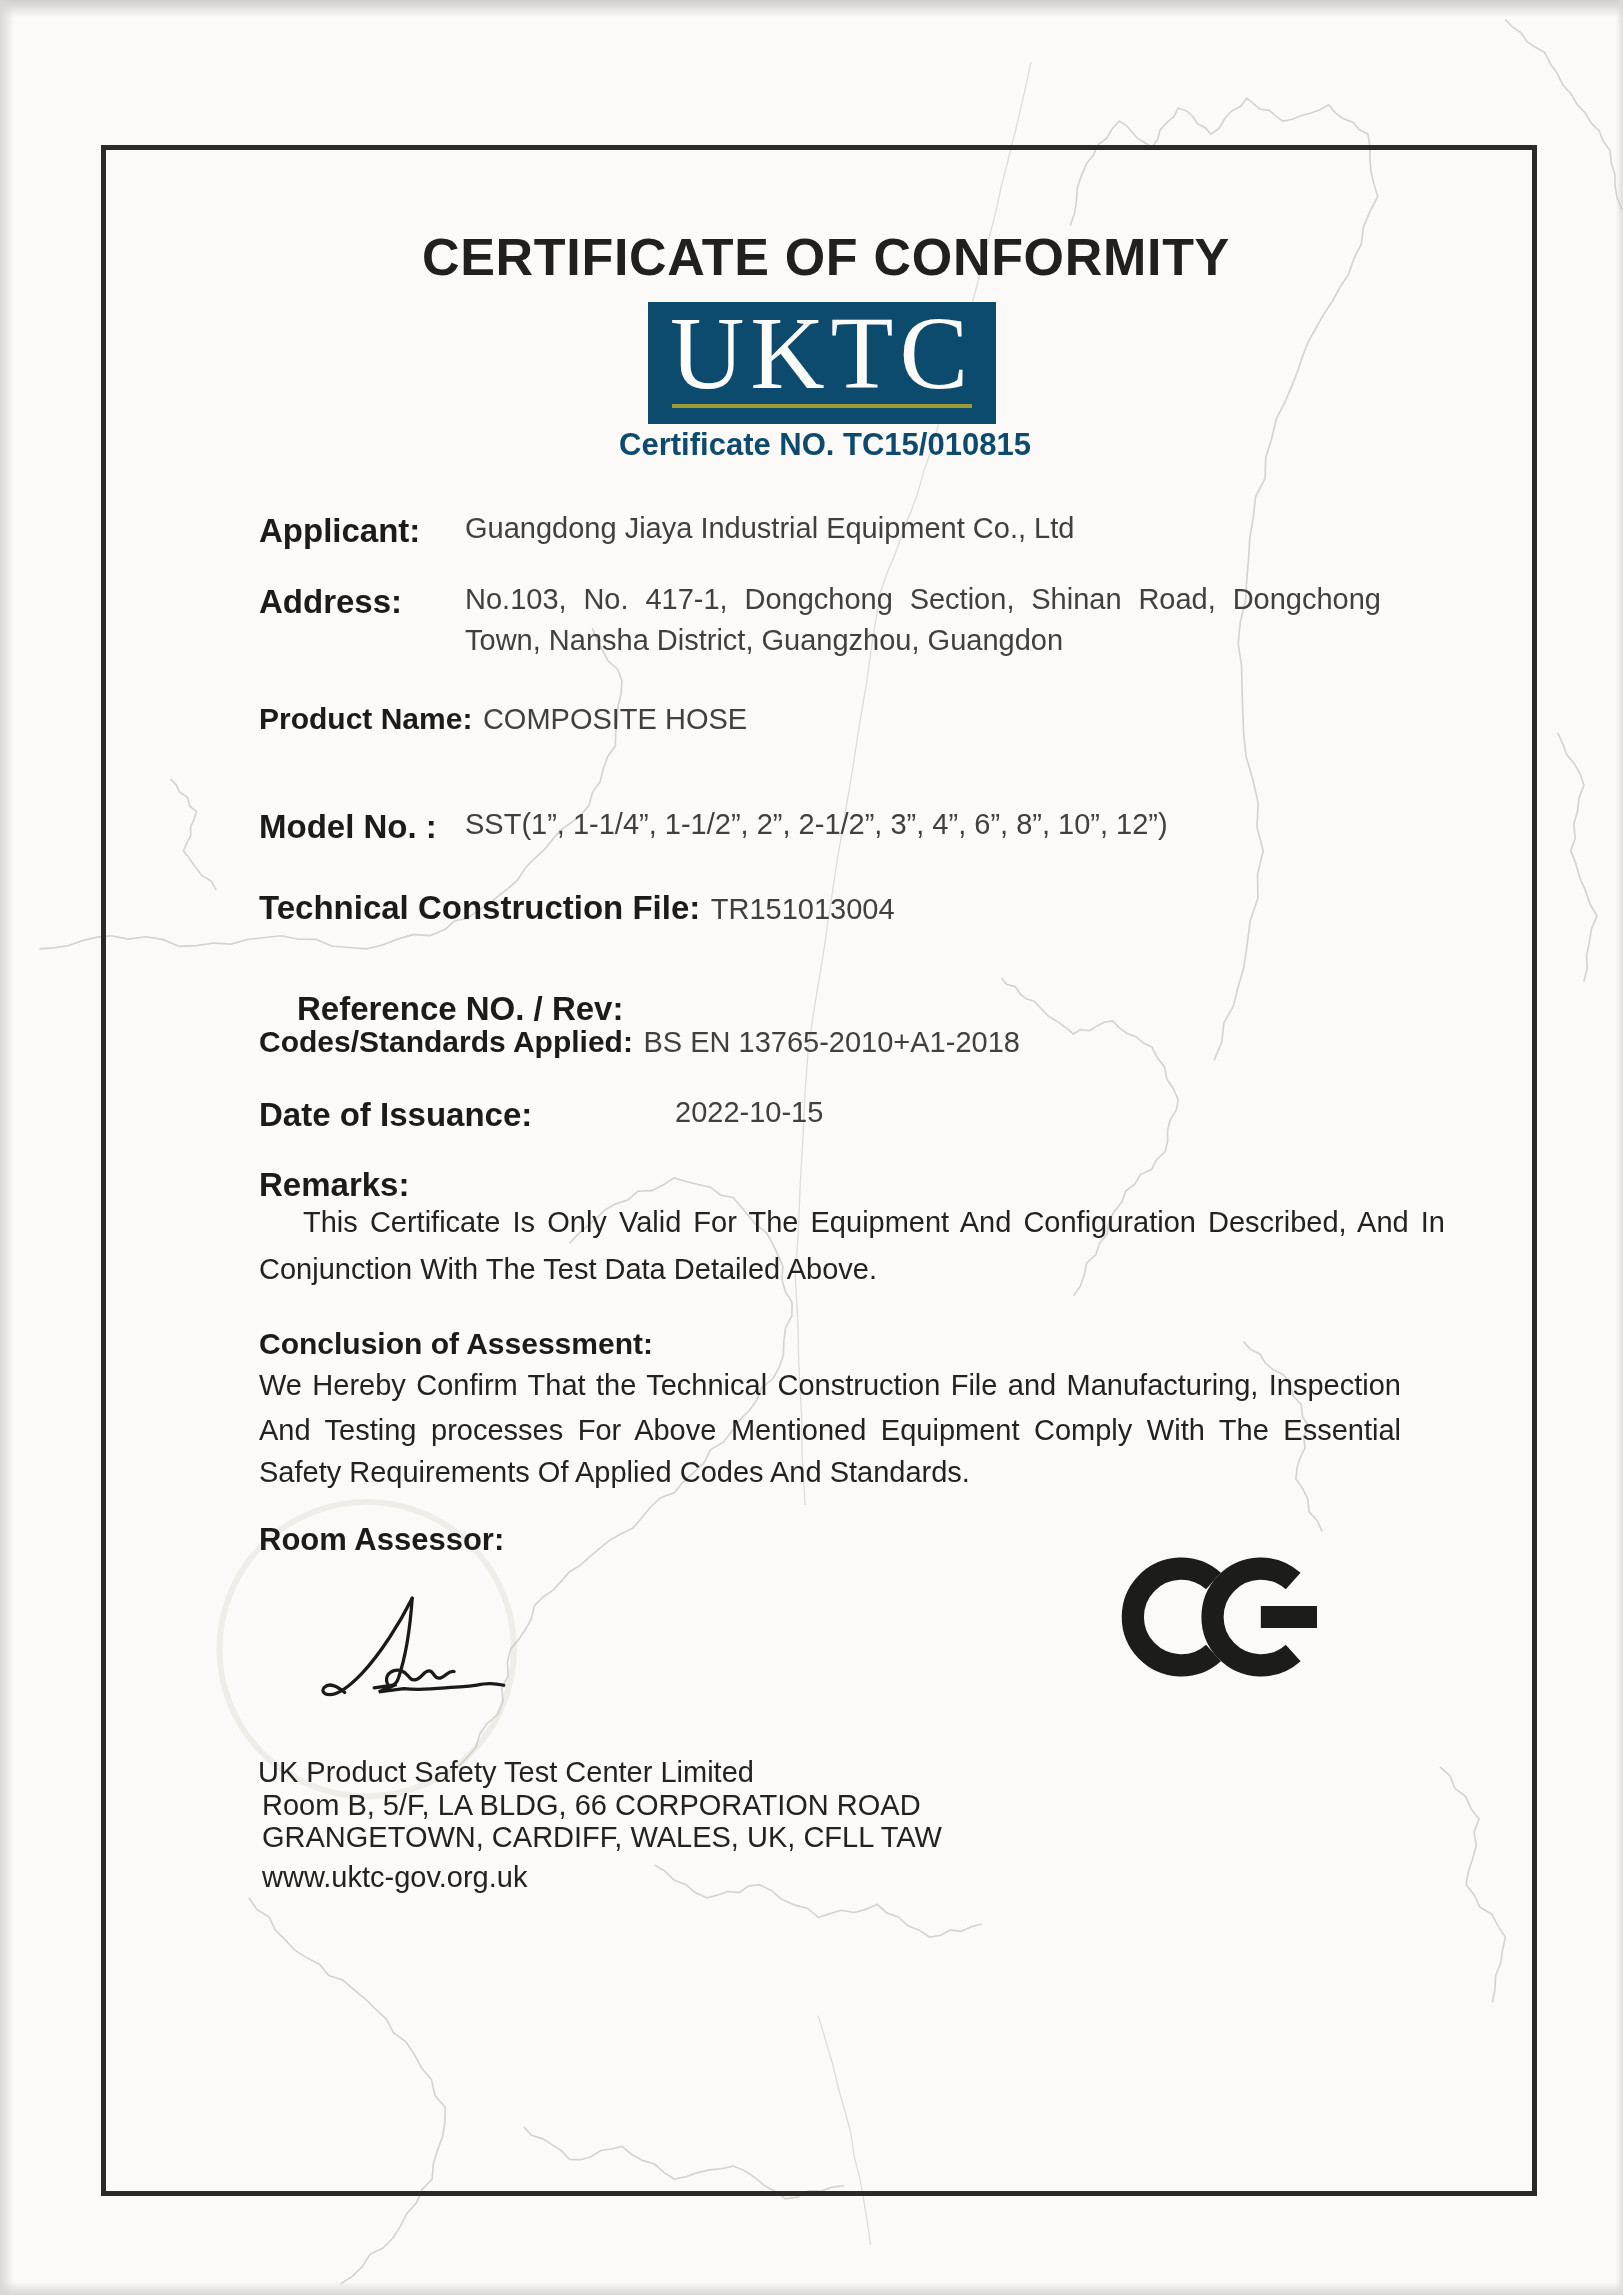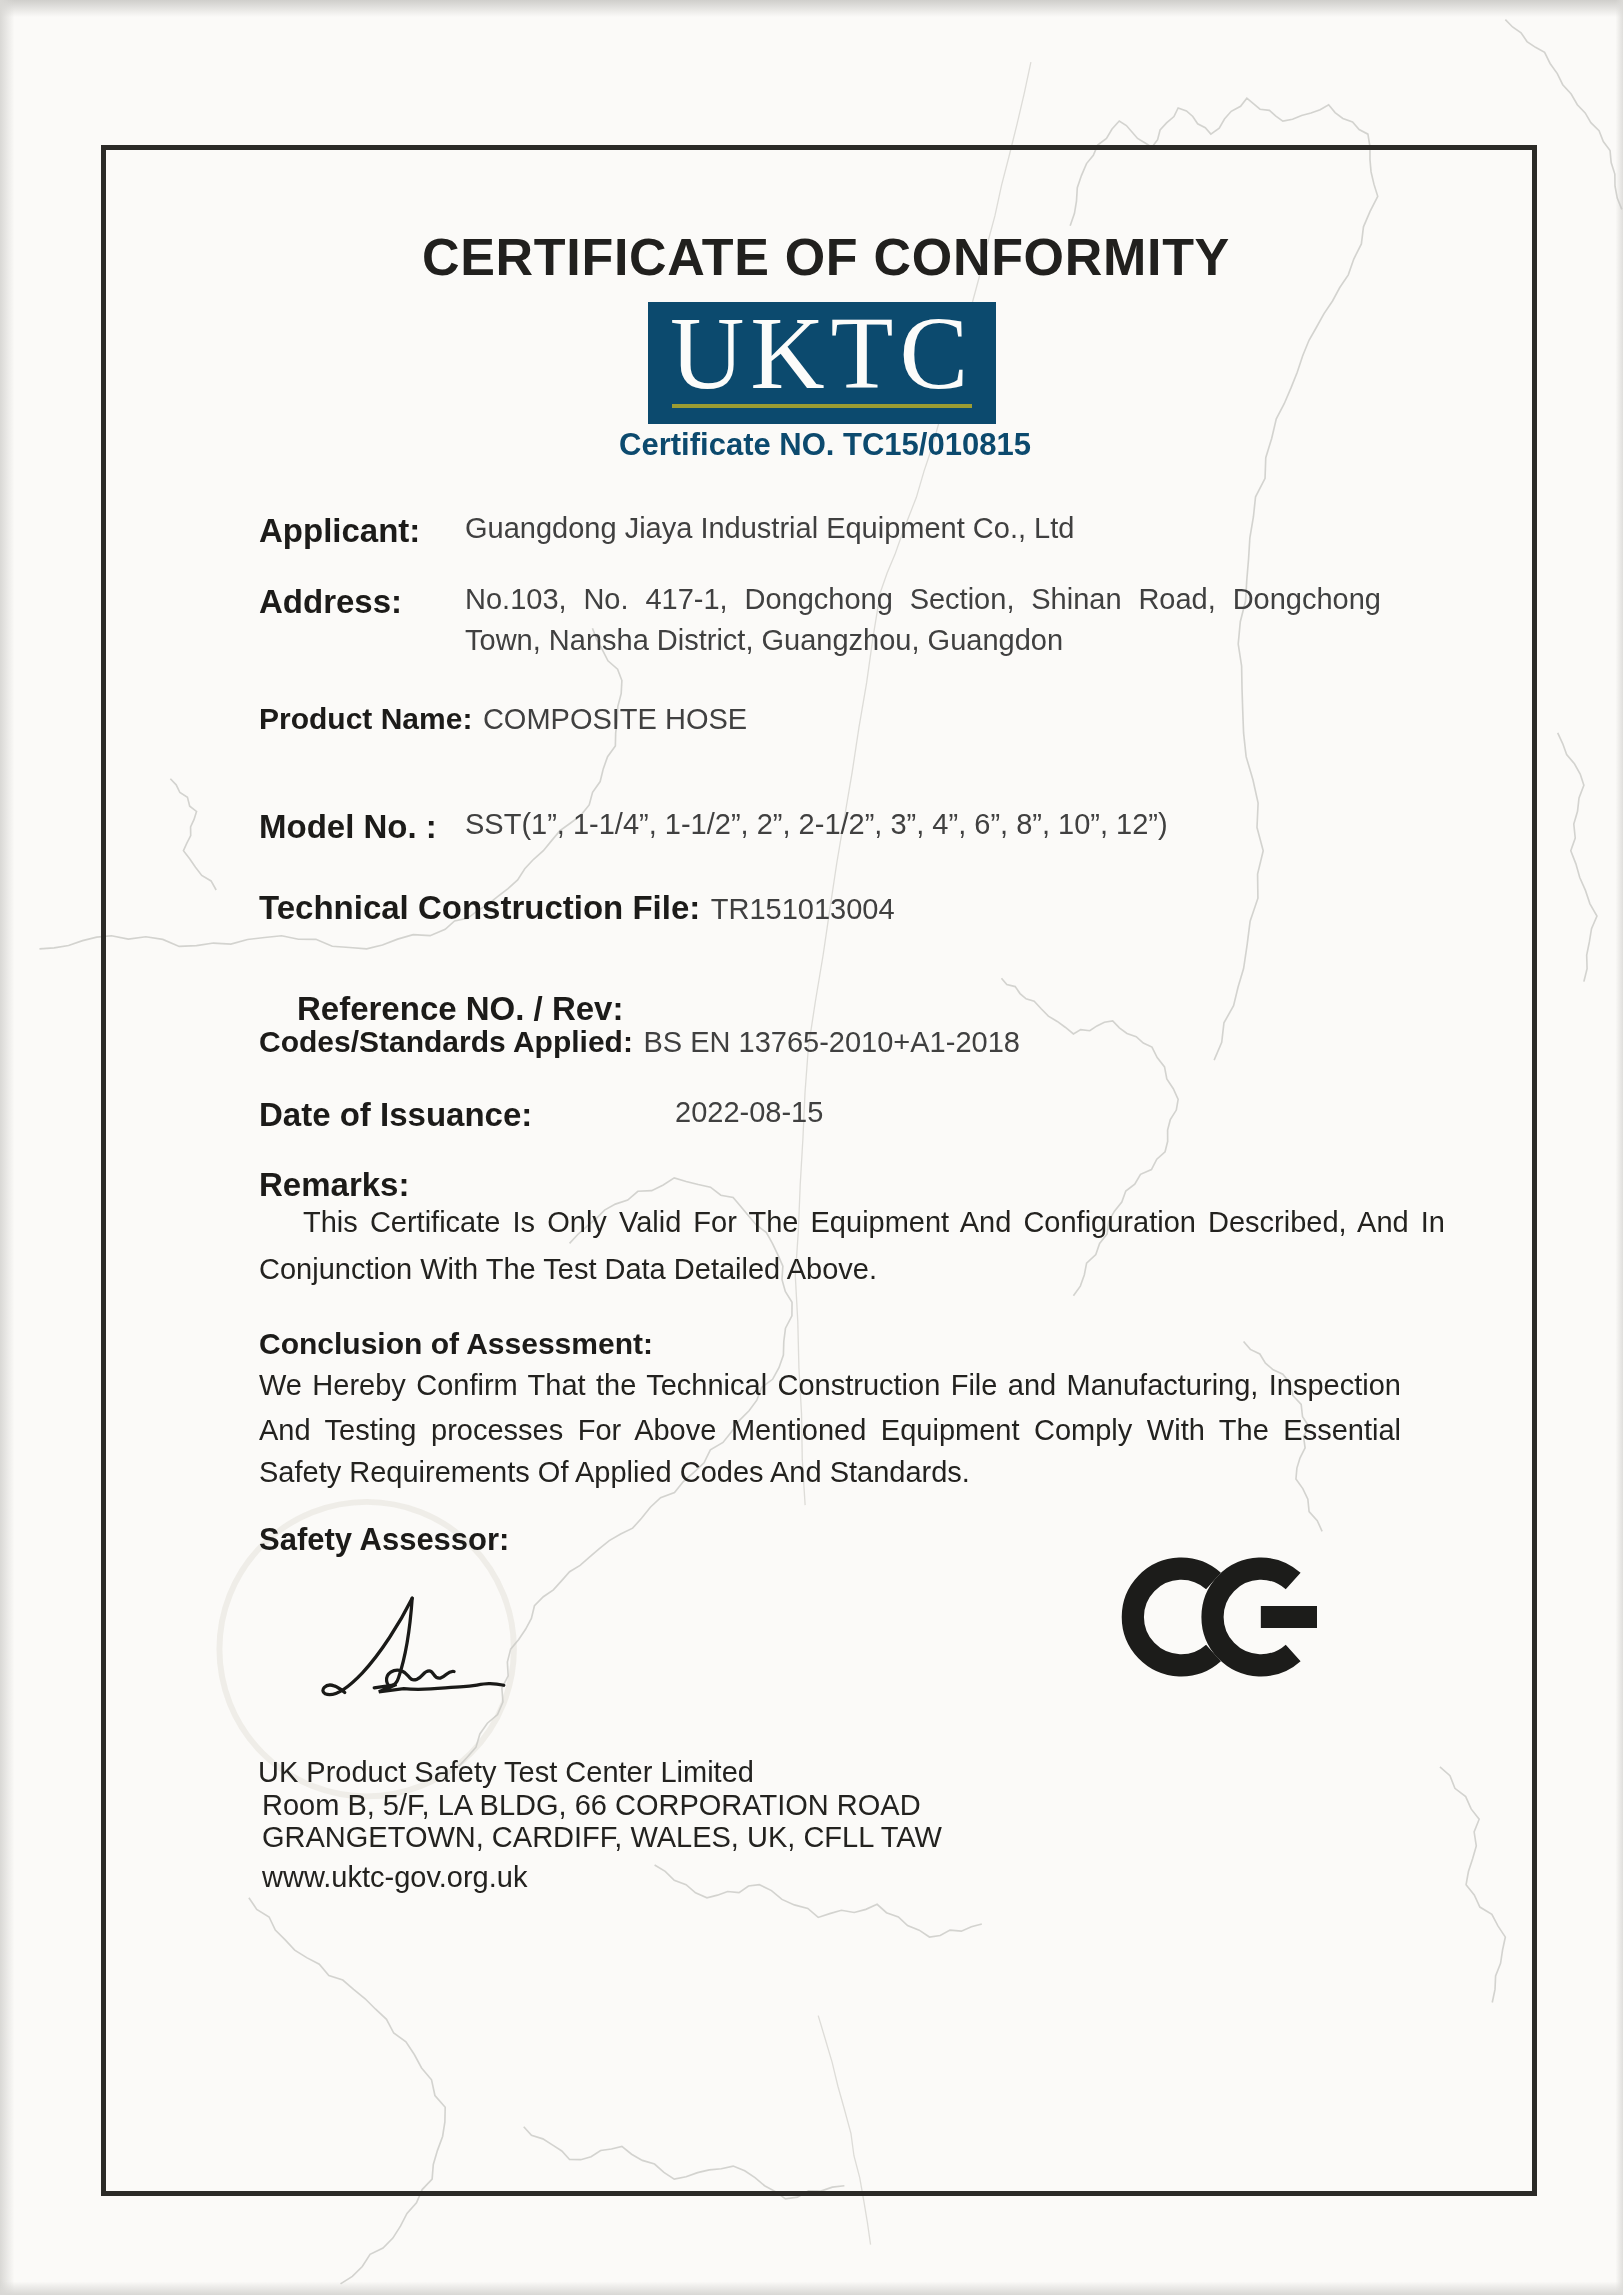--- a/index.html
+++ b/index.html
@@ -113,32 +113,32 @@
   <span class="lbl">Technical Construction File:</span><span class="val">TR151013004</span>
 </div>
 
 <div class="abs lbl" style="left:259px;top:990px;margin-left:38px;">Reference NO. / Rev:</div>
 
 <div class="abs inline-pair" style="left:259px;top:1025px;">
   <span class="lbl lbl-lg">Codes/Standards Applied:</span><span class="val">BS EN 13765-2010+A1-2018</span>
 </div>
 
 <div class="abs lbl" style="left:259px;top:1096px;">Date of Issuance:</div>
-<div class="abs val" style="left:675px;top:1096px;">2022-08-15</div>
+<div class="abs val" style="left:675px;top:1096px;">2022-10-15</div>
 
 <div class="abs lbl" style="left:259px;top:1166px;">Remarks:</div>
 <div class="abs body-line just" style="left:259px;top:1206px;margin-left:44px;">This Certificate Is Only Valid For The Equipment And Configuration Described, And In</div>
 <div class="abs body-line" style="left:259px;top:1253px;">Conjunction With The Test Data Detailed Above.</div>
 
 <div class="abs lbl lbl-lg" style="left:259px;top:1327px;">Conclusion of Assessment:</div>
 <div class="abs body-line just" style="left:259px;top:1369px;">We Hereby Confirm That the Technical Construction File and Manufacturing, Inspection</div>
 <div class="abs body-line just" style="left:259px;top:1414px;">And Testing processes For Above Mentioned Equipment Comply With The Essential</div>
 <div class="abs body-line" style="left:259px;top:1456px;">Safety Requirements Of Applied Codes And Standards.</div>
 
-<div class="abs lbl chief" style="left:259px;top:1522px;">Safety Assessor:</div>
+<div class="abs lbl chief" style="left:259px;top:1522px;">Room Assessor:</div>
 
 <svg class="abs" style="left:314px;top:1589px;" width="216" height="131" viewBox="0 0 330 200">
   <g fill="none" stroke="#1a1a18" stroke-width="5" stroke-linecap="round">
     <path d="M 150 14 C 131 52, 102 98, 74 128 C 55 148, 32 166, 17 160 C 8 155, 18 143, 31 148 C 37 150, 42 154, 47 158"></path>
     <path d="M 150 14 C 147 58, 140 104, 129 136 C 125 148, 113 153, 111 141 C 109 129, 122 121, 134 125 C 146 129, 144 142, 157 138 C 166 135, 167 125, 176 125 C 184 125, 182 138, 193 136 C 202 134, 204 124, 214 126"></path>
     <path d="M 92 151 L 126 146 L 99 157 L 137 152 C 170 156, 200 150, 228 149 C 252 148, 262 141, 290 147"></path>
   </g>
 </svg>
 
 <svg class="abs" style="left:1121px;top:1553px;" width="200" height="128" viewBox="0 0 306 196">

